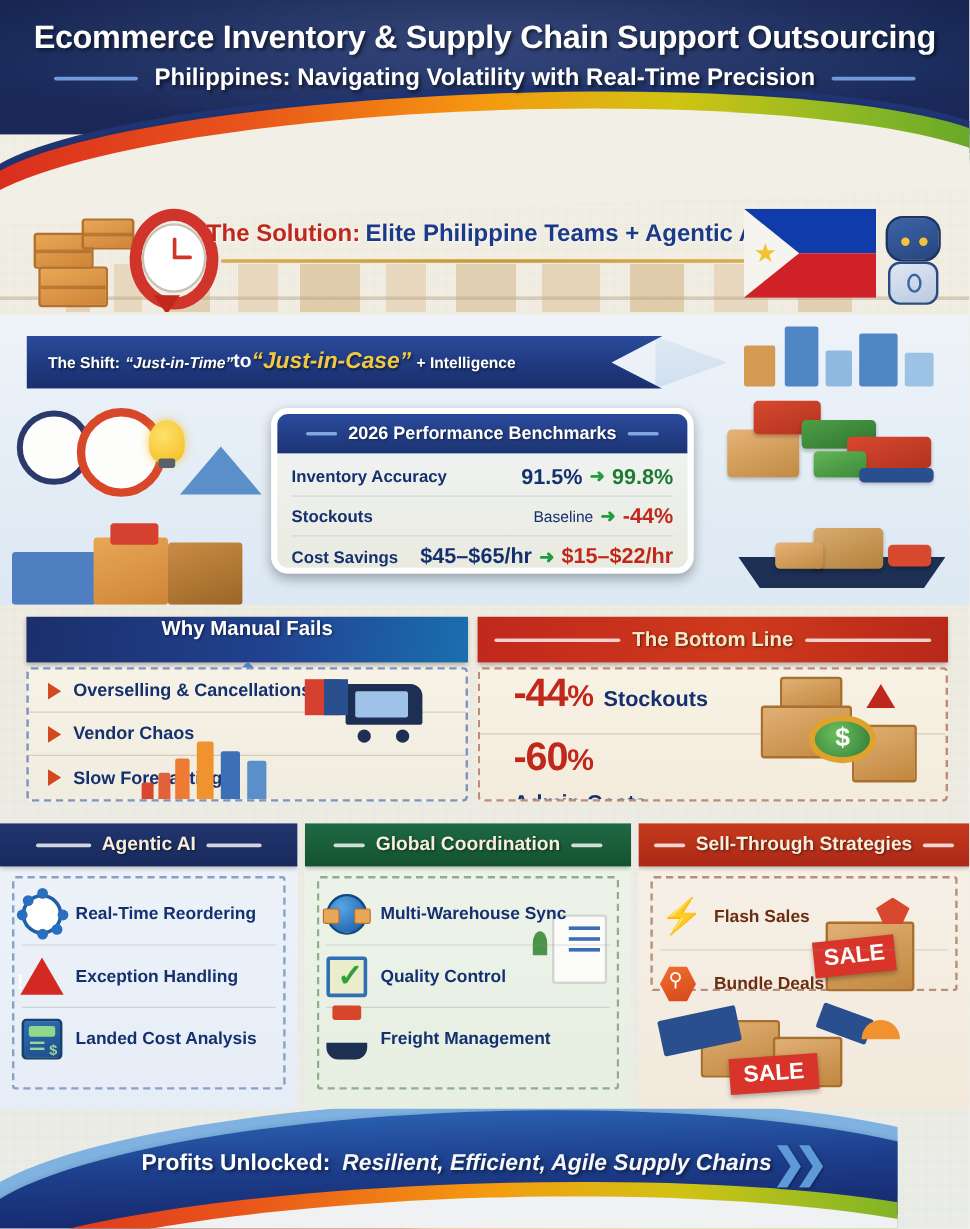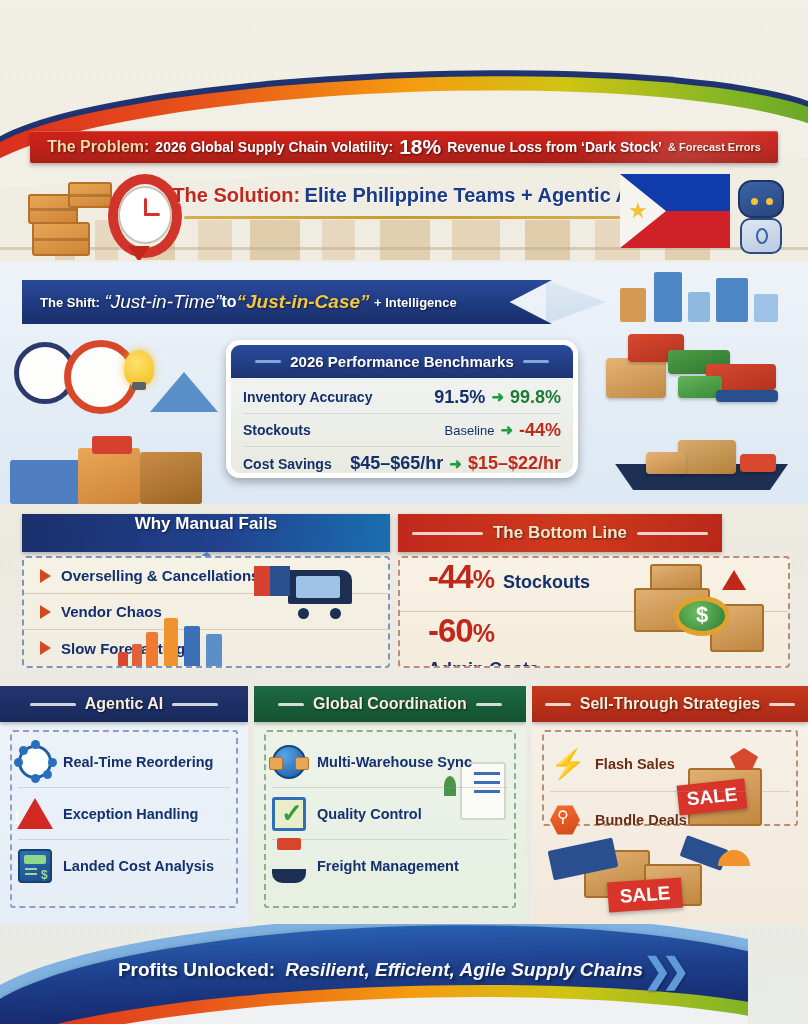--- a/index.html
+++ b/index.html
@@ -144,21 +144,21 @@
     clip-path: polygon(0 0, 100% 0, 92% 50%, 100% 100%, 0 100%);
     box-shadow:0 2px 4px rgba(0,0,0,.25);
     display:flex; align-items:center; padding-left:18px;
   }
   .shift-banner-tail {
     position:absolute; top:18px; left:546px; width:60px; height:44px;
     background:linear-gradient(180deg,#dfe9f4,#cfdeee);
     clip-path: polygon(0 0, 100% 50%, 0 100%);
   }
   .sh-a { font-size:13px; font-weight:bold; color:#ffffff; text-shadow:1px 1px 2px rgba(0,0,0,.5); }
-  .sh-q { font-size:19px; font-weight:normal; font-style:italic; color:#ffffff; text-shadow:1px 1px 2px rgba(0,0,0,.5); }
+  .sh-q { font-size:13px; font-weight:bold; font-style:italic; color:#ffffff; text-shadow:1px 1px 2px rgba(0,0,0,.5); }
   .sh-y { font-size:19px; font-weight:bold; font-style:italic; color:#f2c741; text-shadow:1px 1px 2px rgba(0,0,0,.5); }
   .sh-to { font-size:16px; font-weight:bold; color:#ffffff; }
 
   
   .bench-card {
     position:absolute; top:78px; left:226px; width:352px; height:138px;
     background: linear-gradient(180deg,#ffffff,#f4f4ee);
     border:5px solid #ffffff; border-radius:14px;
     box-shadow: 0 4px 10px rgba(0,0,0,.30);
     overflow:hidden;
@@ -196,21 +196,21 @@
   .bld{position:absolute;bottom:0;background:#4f86c6;border-radius:2px;}
 
   
   .mid { position:absolute; top:506px; left:0; width:808px; height:176px; }
   .panel-head{
     position:absolute; height:38px; top:8px;
     display:flex;align-items:center;gap:10px;padding:0 14px;
     box-shadow:0 2px 4px rgba(0,0,0,.25);
   }
   .ph-left{ left:22px; width:368px; background:linear-gradient(100deg,#1b2f6b 0%,#21428f 55%,#1a6fb0 100%);flex-direction:column; }
-  .ph-right{ left:398px; width:324px; background:linear-gradient(100deg,#c0281c 0%,#cf3a1c 55%,#b8281a 100%);text-align:right; }
+  .ph-right{ left:398px; width:392px; background:linear-gradient(100deg,#c0281c 0%,#cf3a1c 55%,#b8281a 100%);text-align:right; }
   .ph-title{font-size:17px;font-weight:bold;color:#ffffff;text-shadow:1px 1px 2px rgba(0,0,0,.5);white-space:nowrap;}
   .ph-rule{flex:1;height:3px;background:rgba(255,255,255,.78);border-radius:2px;}
   .ph-diamond{width:13px;height:13px;background:#4d82c6;transform:rotate(45deg);border-radius:2px;flex:none;}
   .ph-title.cream{color:#f6e7c9;}
 
   .panel-body{
     position:absolute; top:50px; height:112px;
     border:2px dashed; border-radius:4px; overflow:hidden;
   }
   .pb-left{ left:22px; width:368px; border-color:#7f93c0; background:linear-gradient(180deg,#f6f2e6,#f1ece0); }
@@ -291,31 +291,36 @@
   .f-b{font-size:19px;font-weight:bold;font-style:italic;color:#f5f7fa;text-shadow:2px 2px 3px rgba(0,0,0,.5);}
   .chev{display:flex;gap:-4px;}
   .chev span{font-size:34px;color:#5e9ad8;font-weight:bold;line-height:28px;margin-left:-10px;text-shadow:1px 1px 2px rgba(0,0,0,.35);}
 </style>
 </head>
 <body>
 
 <div class="page">
   <div class="paper"></div>
 
+  <div class="header">
+    <div class="title-wrap">
+      <div class="title-main">Ecommerce Inventory &amp; Supply Chain Support Outsourcing</div>
+      <div class="subtitle-row">
+        <div class="sub-rule"></div>
+        <div class="subtitle">
+          <b>Philippines:</b><span class="light"> Navigating Volatility with Real-Time Precision</span>
+        </div>
+        <div class="sub-rule"></div>
+      </div>
+    </div>
+  </div>
   <div class="header-curve-top"></div>
   <div class="header-curve"></div>
   <div class="header-curve-mask"></div>
 
-  <div class="problem-bar">
-    <span class="pb-label">The Problem:</span>
-    <span class="pb-text">2026 Global Supply Chain Volatility:</span>
-    <span class="pb-num">18%</span>
-    <span class="pb-text">Revenue Loss from ‘Dark Stock’</span>
-    <span class="pb-small">&amp; Forecast Errors</span>
-  </div>
 
   <div class="solution-strip">
     <div class="skyline"></div>
     <div class="ground-line"></div>
 
     <div class="boxes-left">
       <div class="bx" style="left:0;top:18px;width:50px;height:30px;"></div>
       <div class="bx" style="left:4px;top:46px;width:58px;height:34px;"></div>
       <div class="bx" style="left:40px;top:6px;width:44px;height:26px;"></div>
     </div>

